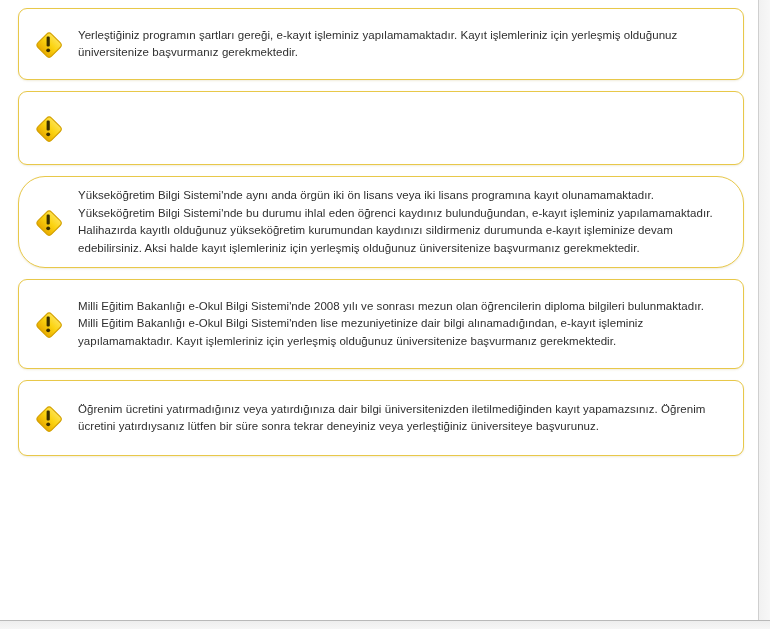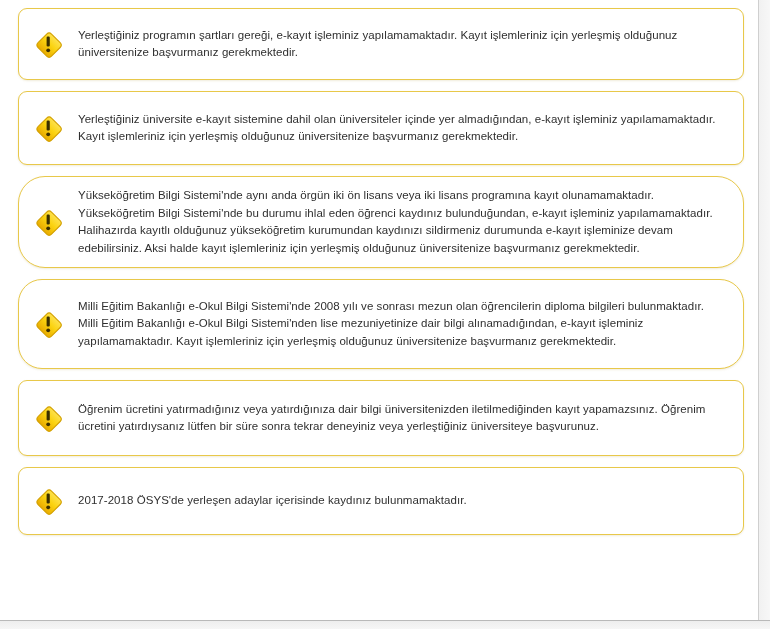--- a/index.html
+++ b/index.html
@@ -65,21 +65,21 @@
     color: #2f2f2f;
     letter-spacing: 0.05px;
     padding-right: 6px;
     text-align: left;
   }
 
   
   .p1 { min-height: 72px; }
   .p2 { min-height: 74px; }
   .p3 { min-height: 92px; border-radius: 27px; }
-  .p4 { min-height: 90px; border-radius: 24px; }
+  .p4 { min-height: 90px; }
   .p5 { min-height: 76px; justify-content: flex-end; }
   .p6 { min-height: 68px; }
 
   
   #scroll-v {
     position: absolute;
     right: 0;
     top: 0;
     width: 12px;
     height: 620px;
@@ -122,21 +122,20 @@
     </div>
 
     <div class="alert-panel p2">
       <span class="alert-icon">
         <svg width="34" height="34" viewBox="0 0 34 34" aria-hidden="true">
           <rect x="8.6" y="8.6" width="19" height="19" rx="3.4" ry="3.4" transform="rotate(45 18.1 18.1)" fill="url(#g1)" stroke="#d3a000" stroke-width="1.1"></rect>
           <rect x="15.6" y="9.6" width="3.2" height="10" rx="1.1" fill="#3a2f00"></rect>
           <circle cx="17.2" cy="23.3" r="1.9" fill="#3a2f00"></circle>
         </svg>
       </span>
-      <div class="alert-text">Yerleştiğiniz üniversite e-kayıt sistemine dahil olan üniversiteler içinde yer almadığından, e-kayıt işleminiz yapılamamaktadır. Kayıt işlemleriniz için yerleşmiş olduğunuz üniversitenize başvurmanız gerekmektedir.</div>
     </div>
 
     <div class="alert-panel p3">
       <span class="alert-icon">
         <svg width="34" height="34" viewBox="0 0 34 34" aria-hidden="true">
           <rect x="8.6" y="8.6" width="19" height="19" rx="3.4" ry="3.4" transform="rotate(45 18.1 18.1)" fill="url(#g1)" stroke="#d3a000" stroke-width="1.1"></rect>
           <rect x="15.6" y="9.6" width="3.2" height="10" rx="1.1" fill="#3a2f00"></rect>
           <circle cx="17.2" cy="23.3" r="1.9" fill="#3a2f00"></circle>
         </svg>
       </span>
@@ -158,28 +157,18 @@
       <span class="alert-icon">
         <svg width="34" height="34" viewBox="0 0 34 34" aria-hidden="true">
           <rect x="8.6" y="8.6" width="19" height="19" rx="3.4" ry="3.4" transform="rotate(45 18.1 18.1)" fill="url(#g1)" stroke="#d3a000" stroke-width="1.1"></rect>
           <rect x="15.6" y="9.6" width="3.2" height="10" rx="1.1" fill="#3a2f00"></rect>
           <circle cx="17.2" cy="23.3" r="1.9" fill="#3a2f00"></circle>
         </svg>
       </span>
       <div class="alert-text">Öğrenim ücretini yatırmadığınız veya yatırdığınıza dair bilgi üniversitenizden iletilmediğinden kayıt yapamazsınız. Öğrenim ücretini yatırdıysanız lütfen bir süre sonra tekrar deneyiniz veya yerleştiğiniz üniversiteye başvurunuz.</div>
     </div>
 
-    <div class="alert-panel p6">
-      <span class="alert-icon">
-        <svg width="34" height="34" viewBox="0 0 34 34" aria-hidden="true">
-          <rect x="8.6" y="8.6" width="19" height="19" rx="3.4" ry="3.4" transform="rotate(45 18.1 18.1)" fill="url(#g1)" stroke="#d3a000" stroke-width="1.1"></rect>
-          <rect x="15.6" y="9.6" width="3.2" height="10" rx="1.1" fill="#3a2f00"></rect>
-          <circle cx="17.2" cy="23.3" r="1.9" fill="#3a2f00"></circle>
-        </svg>
-      </span>
-      <div class="alert-text">2017-2018 ÖSYS'de yerleşen adaylar içerisinde kaydınız bulunmamaktadır.</div>
-    </div>
 
   </div>
 </div>
 
 <div id="scroll-v"></div>
 <div id="scroll-h"></div>
 
 </body></html>

